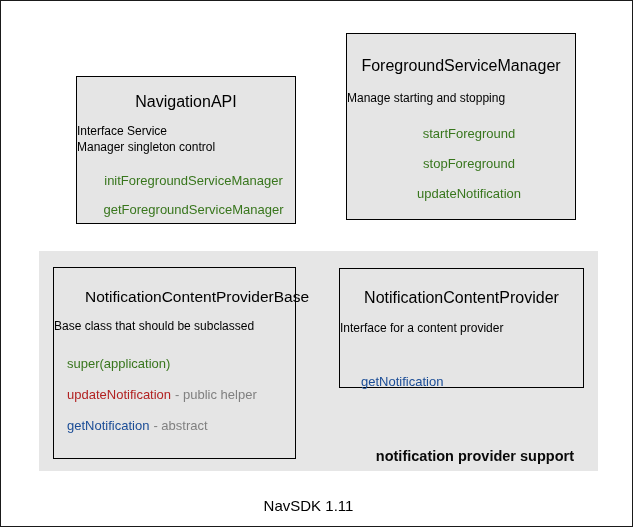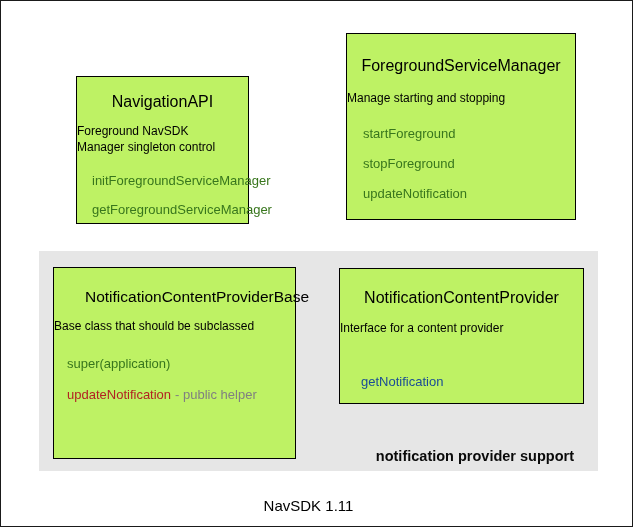--- a/index.html
+++ b/index.html
@@ -26,62 +26,62 @@
     position: absolute;
     right: 24px;
     bottom: 7px;
     font-size: 14.5px;
     color: #0a0a0a;
     white-space: nowrap;
     font-weight: bold;
   }
   .box {
     position: absolute;
-    background: #bef264;
+    background: #e5e5e5;
     border: 1px solid #000;
     box-sizing: border-box;
   }
   .box .title {
     text-align: center;
     font-size: 16px;
     white-space: nowrap;
   }
   .box .desc {
     text-align: left;
     font-size: 12px;
     line-height: 1.32;
   }
   .box .methods { font-size: 13px; }
   .method { white-space: nowrap; }
-  .m-green { color: var(--method-green, #38761d); }
+  .m-green { color: var(--method-green, #38761d); text-align: center; }
   .m-red   { color: var(--method-red, #b22222); }
   .m-blue  { color: var(--method-blue, #1a4c96); }
   .annotation { color: var(--annotation-gray, #808080); margin-left: 4px; }
 
   
-  #box-navigation-api { left: 75px; top: 75px; width: 173px; height: 148px; padding-top: 16px; }
+  #box-navigation-api { left: 75px; top: 75px; width: 220px; height: 148px; padding-top: 16px; }
   #box-navigation-api .desc { margin-top: 13px; }
   #box-navigation-api .methods { margin-top: 17px; padding-left: 15px; }
   #box-navigation-api .method { margin-bottom: 14px; }
 
   
   #box-fsm { left: 345px; top: 32px; width: 230px; height: 187px; padding-top: 23px; }
   #box-fsm .desc { margin-top: 16px; }
   #box-fsm .methods { margin-top: 19px; padding-left: 16px; }
   #box-fsm .method { margin-bottom: 15px; }
 
   
   #box-ncpb { left: 52px; top: 266px; width: 243px; height: 192px; padding-top: 20px; }
   #box-ncpb .title { font-size: 15.5px; padding-left: 31px; }
   #box-ncpb .desc { margin-top: 13px; }
   #box-ncpb .methods { margin-top: 21px; padding-left: 13px; }
   #box-ncpb .method { margin-bottom: 16px; }
 
   
-  #box-ncp { left: 338px; top: 267px; width: 245px; height: 136px; padding-top: 20px; }
+  #box-ncp { left: 338px; top: 267px; width: 245px; height: 120px; padding-top: 20px; }
   #box-ncp .desc { margin-top: 14px; }
   #box-ncp .methods { margin-top: 37px; padding-left: 21px; }
 
   .footer {
     position: absolute;
     left: 0;
     right: 16px;
     top: 496px;
     text-align: center;
     font-size: 15px;
@@ -93,21 +93,21 @@
 
 <div class="page">
 
   <div class="gray-panel">
     <div class="panel-label">notification provider support</div>
   </div>
 
   <div class="box" id="box-navigation-api">
     <div class="title">NavigationAPI</div>
     <div class="desc">
-      <div>Foreground NavSDK</div>
+      <div>Interface Service</div>
       <div>Manager singleton control</div>
     </div>
     <div class="methods">
       <div class="method m-green">initForegroundServiceManager</div>
       <div class="method m-green">getForegroundServiceManager</div>
     </div>
   </div>
 
   <div class="box" id="box-fsm">
     <div class="title">ForegroundServiceManager</div>
@@ -126,20 +126,23 @@
     <div class="desc">
       <div>Base class that should be subclassed</div>
     </div>
     <div class="methods">
       <div class="method">
         <span class="m-green">super(application)</span>
       </div>
       <div class="method">
         <span class="m-red">updateNotification</span><span class="annotation">- public helper</span>
       </div>
+      <div class="method">
+        <span class="m-blue">getNotification</span><span class="annotation">- abstract</span>
+      </div>
     </div>
   </div>
 
   <div class="box" id="box-ncp">
     <div class="title">NotificationContentProvider</div>
     <div class="desc">
       <div>Interface for a content provider</div>
     </div>
     <div class="methods">
       <div class="method m-blue">getNotification</div>

